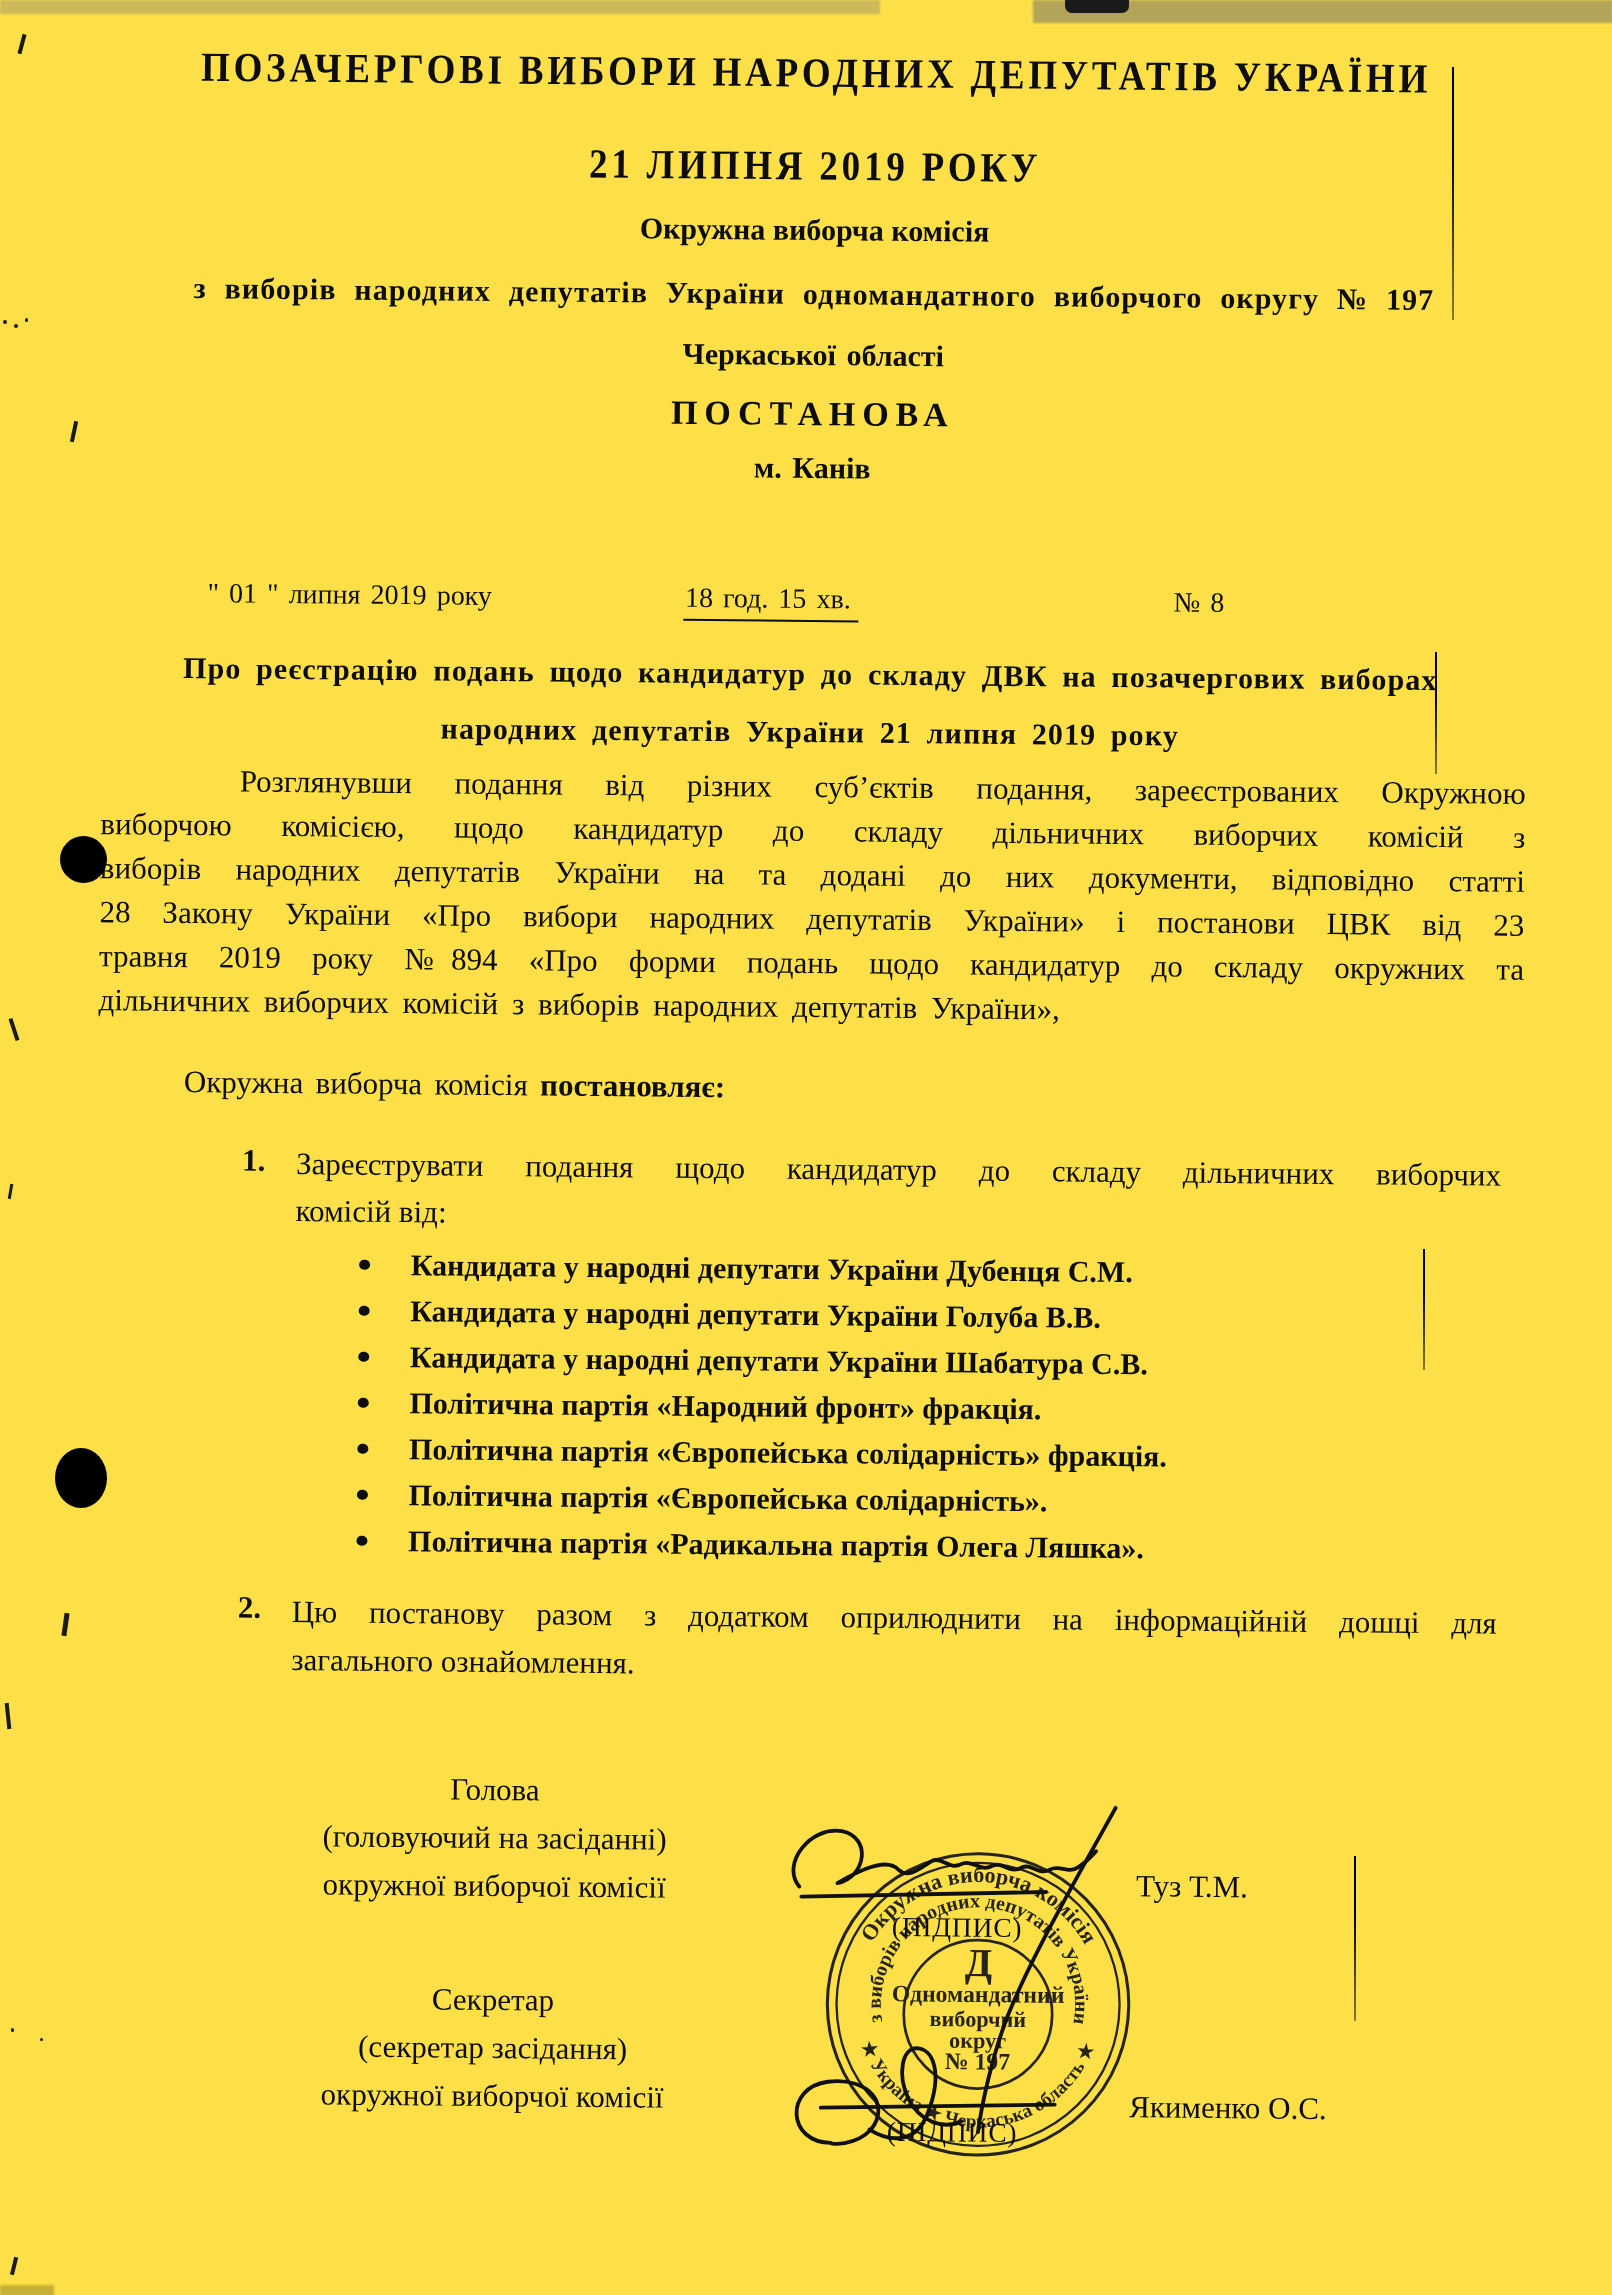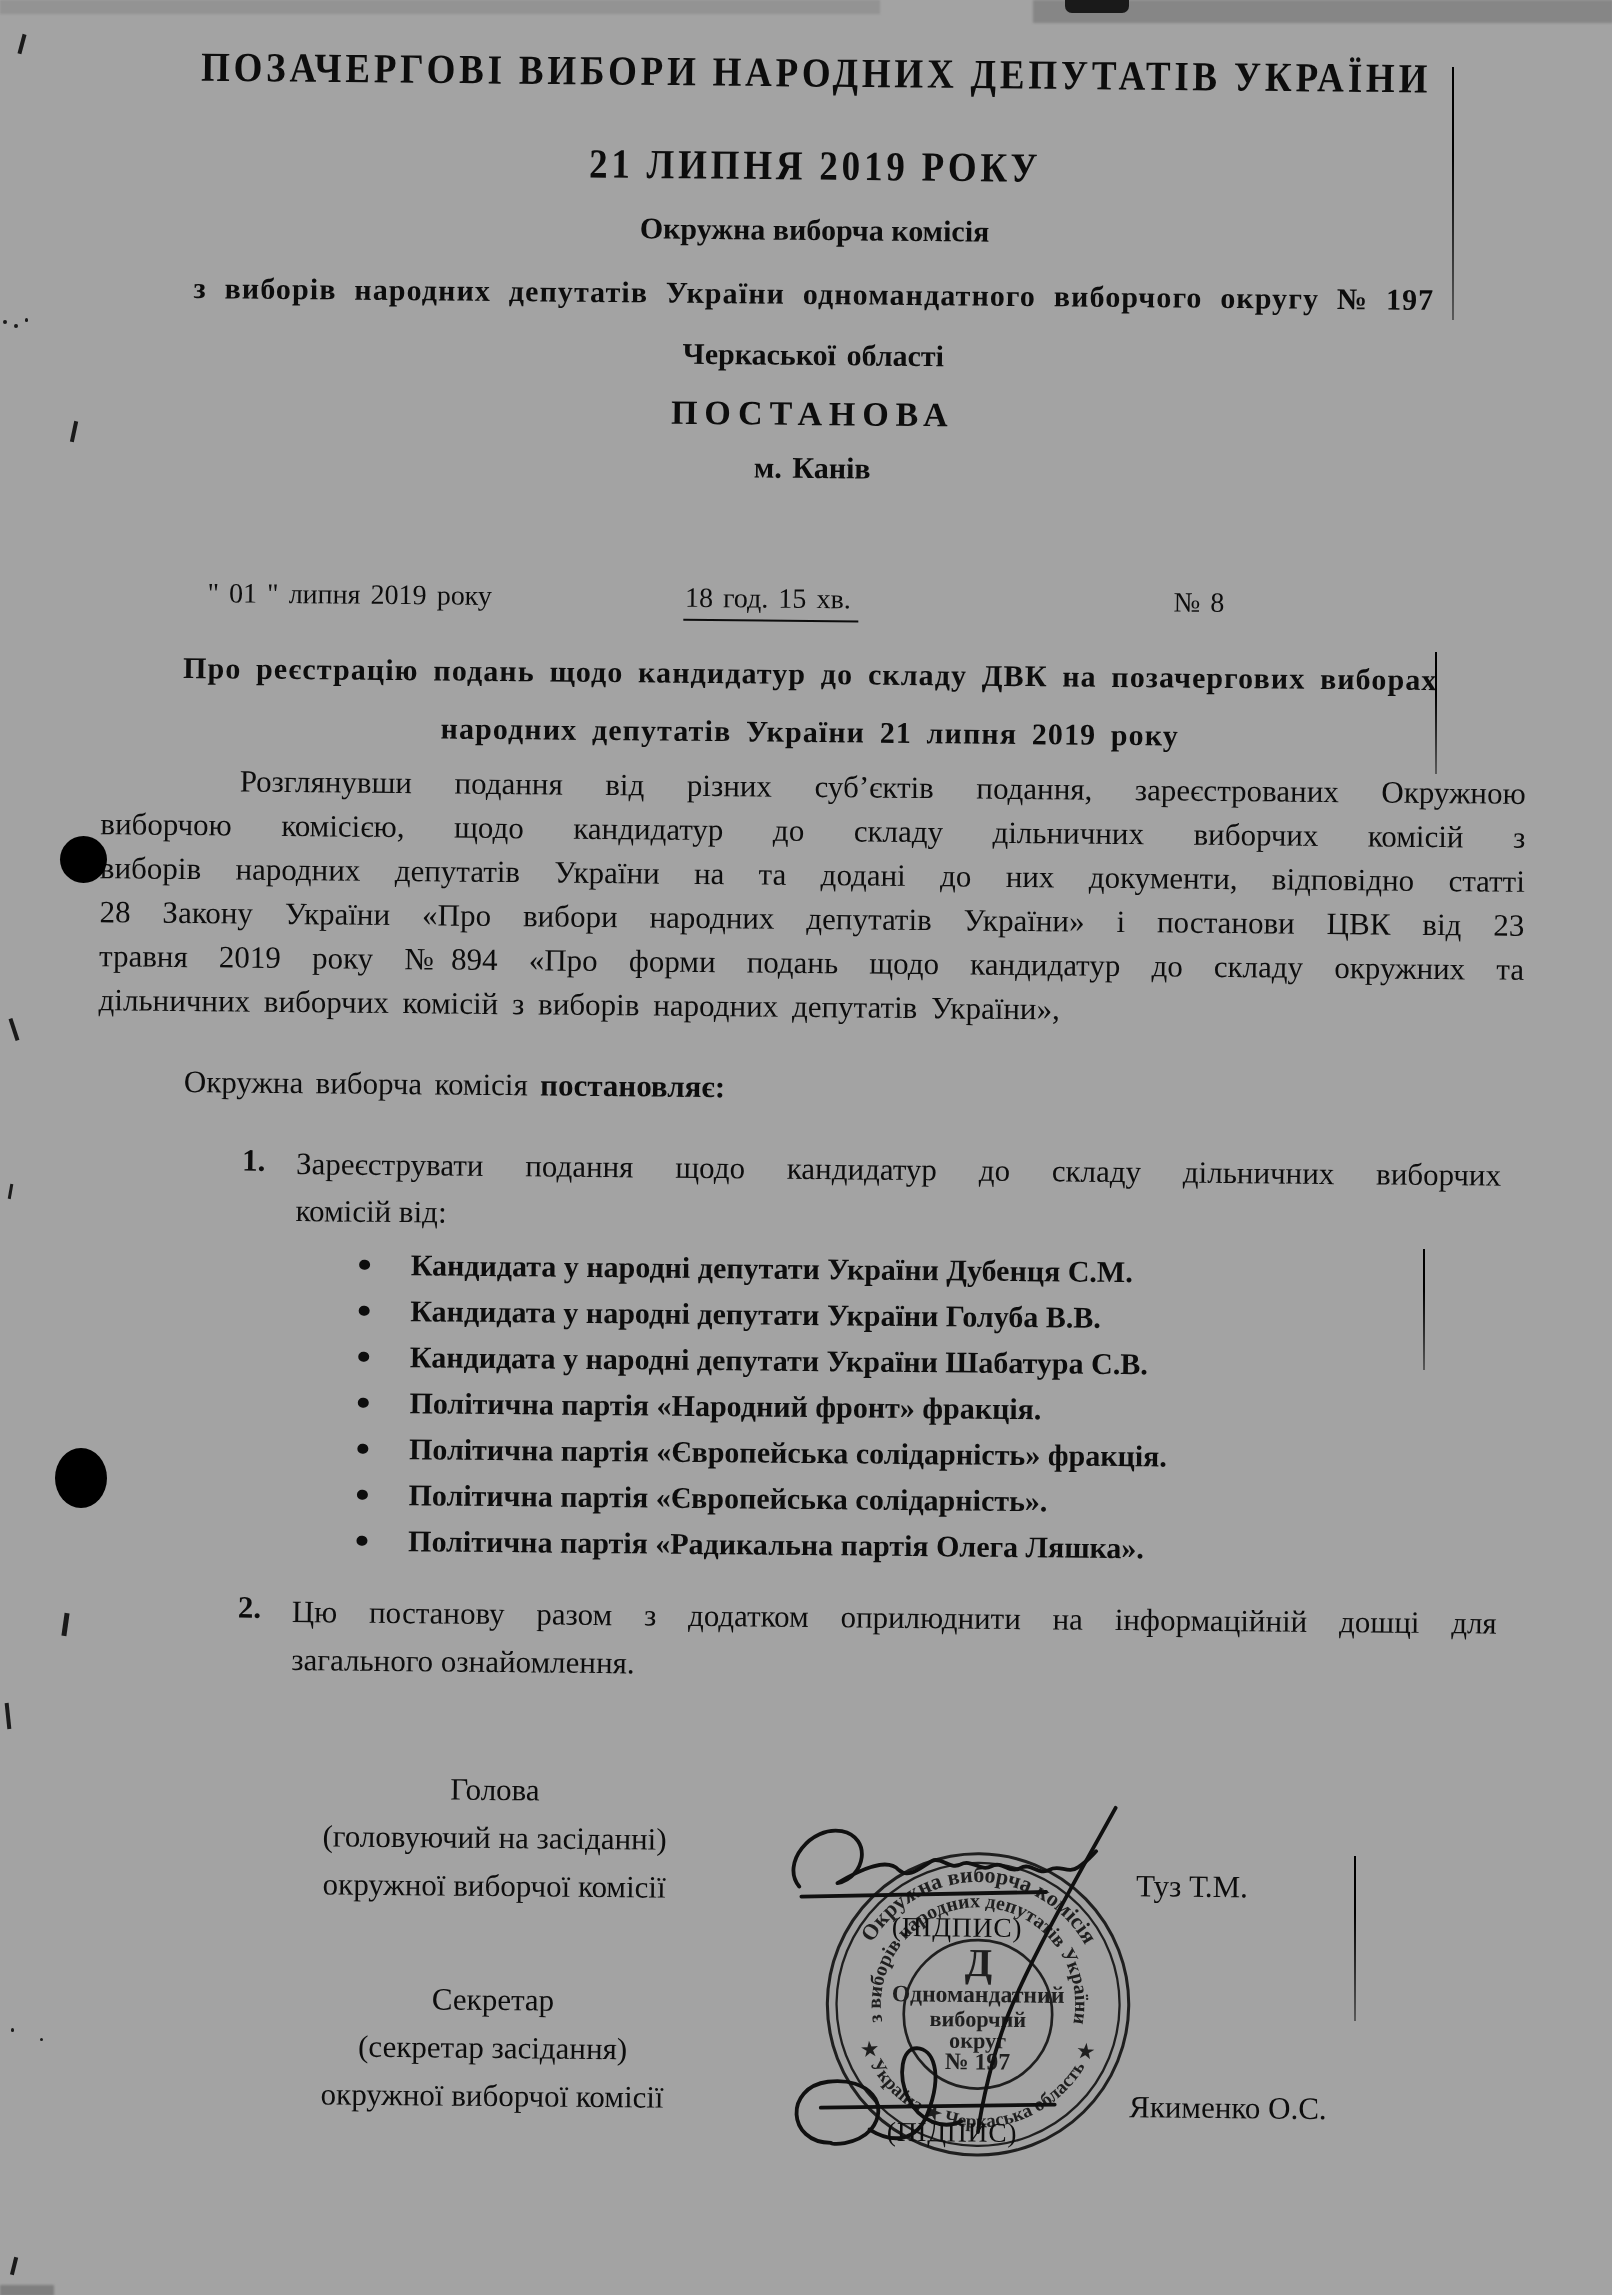--- a/index.html
+++ b/index.html
@@ -1,17 +1,17 @@
 <!DOCTYPE html>
 <html style="font-size:12.2px"><head>
 <meta charset="utf-8">
 <style>
   html,body{margin:0;padding:0;background:#ffffff;}
   .canvas{
-    position:relative;width:1613px;height:2295px;background:#a3a3a3;overflow:hidden;
+    position:relative;width:1613px;height:2295px;background:#fde047;overflow:hidden;
     font-family:"Liberation Serif","DejaVu Serif",serif;color:#0d0d0d;
   }
   .doc{position:absolute;left:0;top:0;width:1613px;height:2295px;
        transform:rotate(0.55deg);transform-origin:806px 1071px;z-index:2;}
   .center{position:absolute;left:0;width:1613px;text-align:center;white-space:nowrap;}
   .b{font-weight:bold;}
   .title{font-size:37px;font-weight:bold;letter-spacing:3.8px;transform:scaleY(1.12);}
   .org{font-size:30px;font-weight:bold;}
   .abs{position:absolute;}
   .meta{font-size:28px;white-space:nowrap;word-spacing:3.1px;}

